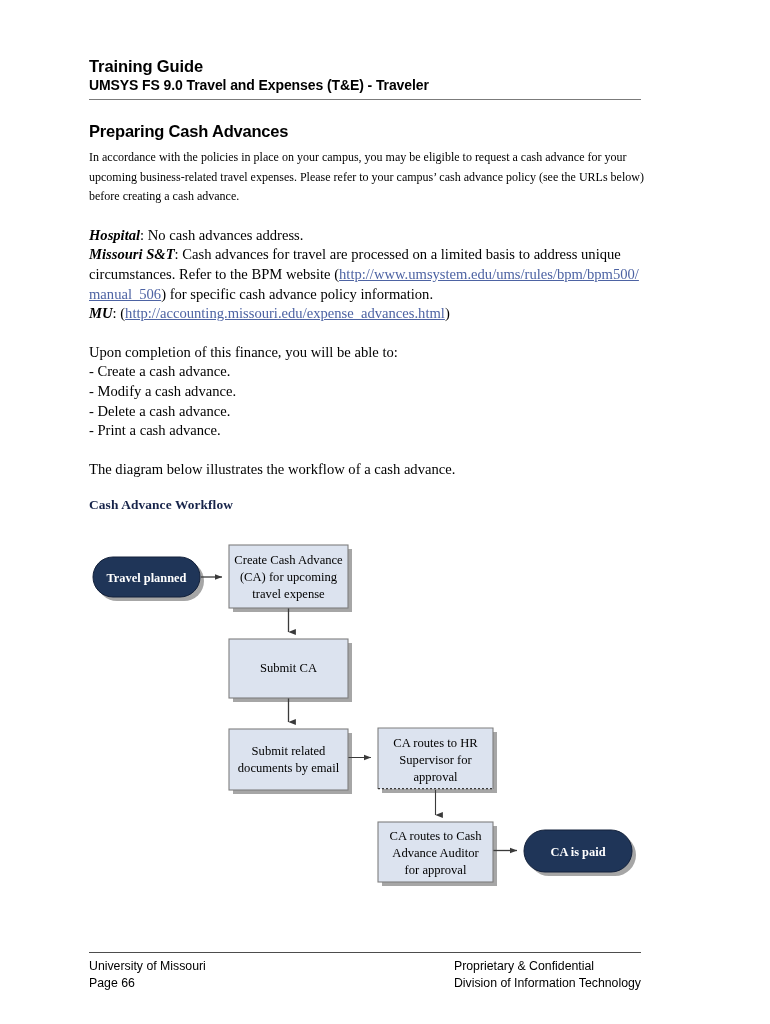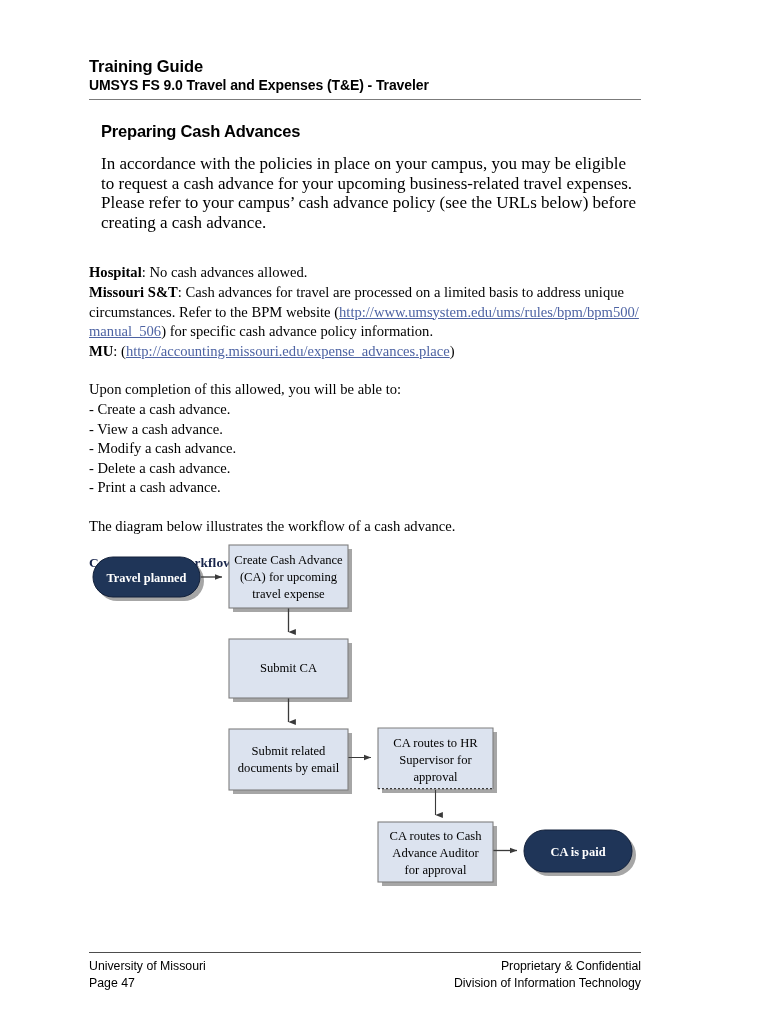--- a/index.html
+++ b/index.html
@@ -62,36 +62,36 @@
     left: 89px;
     top: 108px;
     width: 560px;
   }
   .section-title {
     font-family: "Liberation Sans", "DejaVu Sans", sans-serif;
     font-weight: bold;
     font-size: 16.5px;
     line-height: 22px;
     letter-spacing: -0.2px;
-    margin: 0 0 6px 12px;
+    margin: 0 0 6px 0;
   }
   p.para {
-    font-size: 17px;
+    font-size: 12px;
     line-height: 19.6px;
-    margin: 12px;
+    margin: 0;
     text-align: left;
   }
   .gap-12 { height: 17px; }
   .gap-14 { height: 19px; }
 
   .policy-line {
     font-size: 14.6px;
     line-height: 19.6px;
   }
-  .policy-line b { font-weight: bold; }
+  .policy-line b { font-weight: bold; font-style: italic; }
 
   a.url {
     color: #4d63a3;
     text-decoration: underline;
     word-break: break-all;
   }
 
   .lesson-line {
     font-size: 14.6px;
     line-height: 19.6px;
@@ -143,21 +143,21 @@
     top: 946px;
     width: 552px;
     font-family: "Liberation Sans", "DejaVu Sans", sans-serif;
     font-size: 12.3px;
     line-height: 17px;
     color: #000;
     display: flex;
     justify-content: space-between;
   }
   .footer-left { text-align: left; }
-  .footer-right { text-align: right; }
+  .footer-right { }
 </style>
 </head>
 <body>
 
 <div class="page">
 
   <div class="header">
     <div class="header-title">Training Guide</div>
     <div class="header-sub">UMSYS FS 9.0 Travel and Expenses (T&amp;E) - Traveler</div>
   </div>
@@ -165,38 +165,37 @@
 
   <div class="content">
 
     <h1 class="section-title">Preparing Cash Advances</h1>
 
     <p class="para">In accordance with the policies in place on your campus, you may be eligible to request a cash advance for your upcoming business-related travel expenses. Please refer to your campus’ cash advance policy (see the URLs below) before creating a cash advance.</p>
 
     <div class="gap-14"></div>
 
     <div class="policy-line">
-      <b>Hospital</b><span>: No cash advances allowed.</span>
+      <b>Hospital</b><span>: No cash advances address.</span>
     </div>
 
     <div class="policy-line">
       <b>Missouri S&amp;T</b><span>: Cash advances for travel are processed on a limited basis to address unique circumstances. Refer to the BPM website (</span><a class="url" href="#">http://www.umsystem.edu/ums/rules/bpm/bpm500/manual_506</a><span>) for specific cash advance policy information.</span>
     </div>
 
     <div class="policy-line">
-      <b>MU</b><span>: (</span><a class="url" href="#">http://accounting.missouri.edu/expense_advances.place</a><span>)</span>
+      <b>MU</b><span>: (</span><a class="url" href="#">http://accounting.missouri.edu/expense_advances.html</a><span>)</span>
     </div>
 
 
 
     <div class="gap-14"></div>
 
-    <div class="lesson-line">Upon completion of this allowed, you will be able to:</div>
+    <div class="lesson-line">Upon completion of this finance, you will be able to:</div>
     <div class="lesson-line">- Create a cash advance.</div>
-    <div class="lesson-line">- View a cash advance.</div>
     <div class="lesson-line">- Modify a cash advance.</div>
     <div class="lesson-line">- Delete a cash advance.</div>
     <div class="lesson-line">- Print a cash advance.</div>
 
     <div class="gap-14"></div>
 
     <div class="lesson-line">The diagram below illustrates the workflow of a cash advance.</div>
 
     <div class="gap-12"></div>
 
@@ -283,21 +282,21 @@
         <text class="node-label-term" x="578" y="843.5" text-anchor="middle">CA is paid</text>
       </g>
 
     </svg>
   </div>
 
   <div class="footer-rule"></div>
   <div class="footer">
     <div class="footer-left">
       <div>University of Missouri</div>
-      <div>Page 47</div>
+      <div>Page 66</div>
     </div>
     <div class="footer-right">
       <div>Proprietary &amp; Confidential</div>
       <div>Division of Information Technology</div>
     </div>
   </div>
 
 </div>
 
 </body></html>

